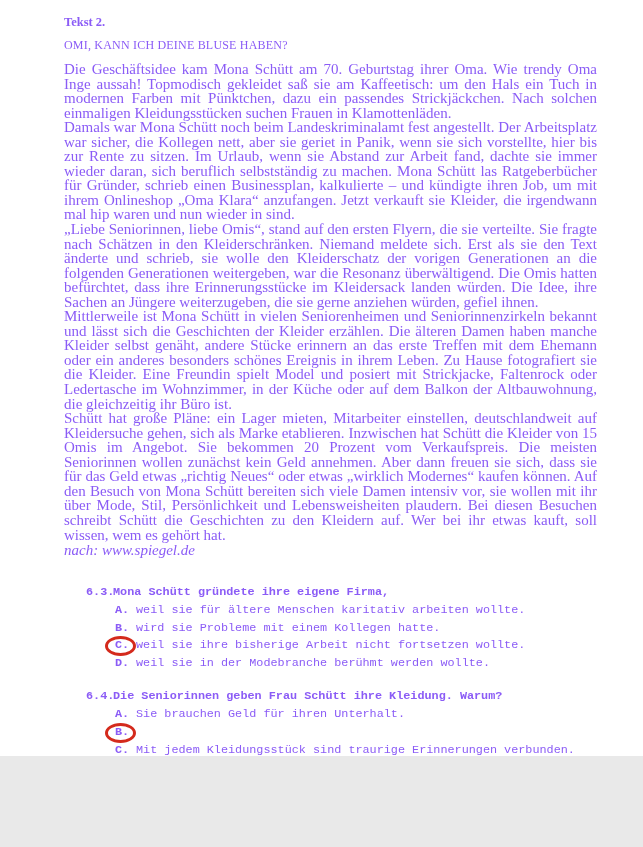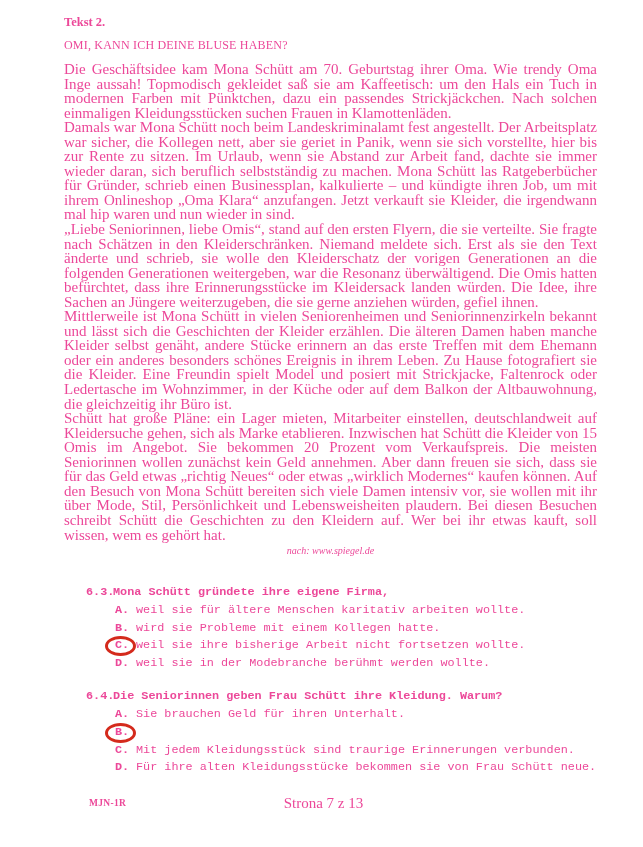--- a/index.html
+++ b/index.html
@@ -1,24 +1,24 @@
 <!DOCTYPE html>
 <html><head>
 <meta charset="utf-8">
 <style>
   * { box-sizing: border-box; }
   html, body { margin: 0; padding: 0; background: #e9e9e9; }
   .page {
     width: 643px;
-    height: 847px;
+    height: 756px;
     margin: 0 auto;
     background: #ffffff;
     position: relative;
     font-family: "Liberation Serif", "DejaVu Serif", serif;
-    color: #ec4899;
+    color: #8b5cf6;
     padding: 15px 46px 0 64px;
     overflow: hidden;
   }
   .section-label {
     font-weight: bold;
     font-size: 12.5px;
     margin: 0 0 8px 0;
   }
   .doc-title {
     text-align: left;
@@ -27,23 +27,23 @@
     margin: 0 0 9px 0;
     letter-spacing: 0.2px;
   }
   .body-text p {
     margin: 0;
     text-align: justify;
     font-size: 15px;
     line-height: 14.55px;
   }
   .source-line {
-    text-align: center;
+    text-align: left;
     font-style: italic;
-    font-size: 10px;
+    font-size: 15px;
     line-height: 13px;
     margin-top: 2px;
   }
   .questions {
     margin-top: 26px;
     padding-left: 22px;
   }
   .question { margin-bottom: 15px; font-family: Liberation Mono, monospace; }
   .q-header {
     display: flex;

